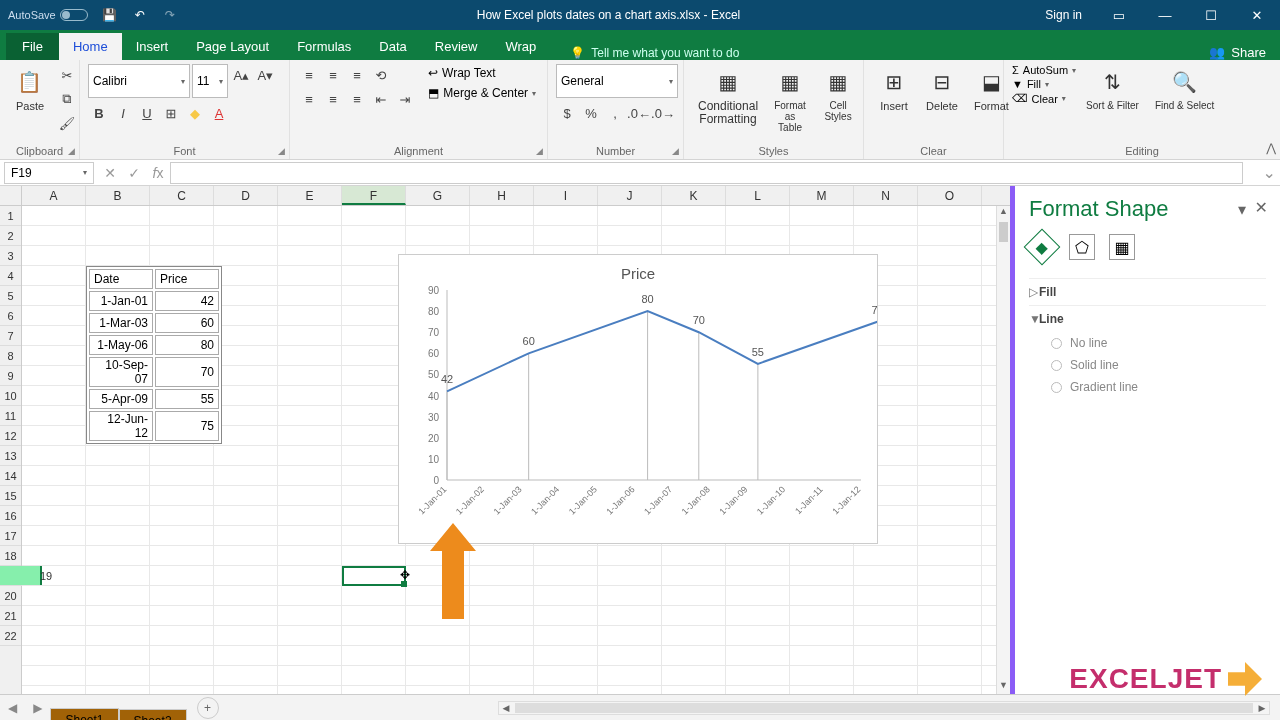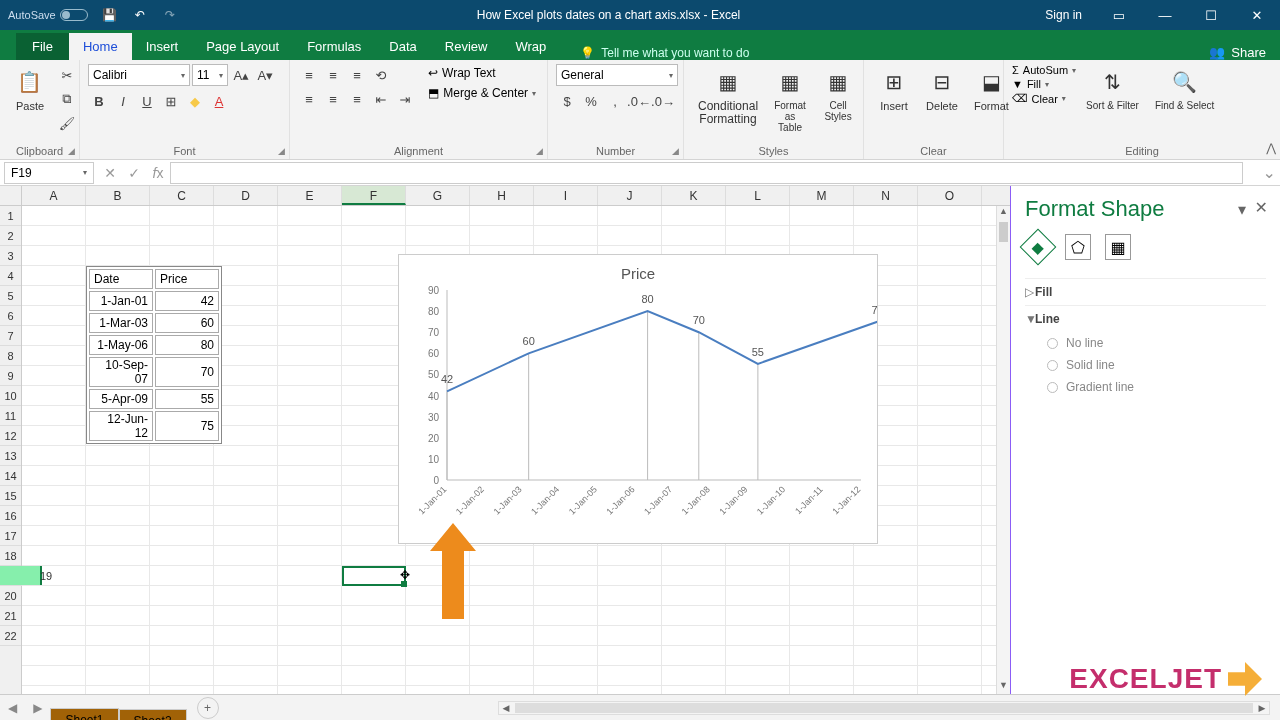--- a/index.html
+++ b/index.html
@@ -9,38 +9,38 @@
 .titlebar { height: 30px; background: #0c4a6e; display: flex; align-items: center; color: #fff; font-size: 12px; }
 .titlebar .qat { display: flex; align-items: center; padding: 0 8px; gap: 14px; }
 .autosave { color: #cde; font-size: 11px; display: flex; align-items: center; gap: 4px; }
 .autosave-toggle { width: 28px; height: 12px; border: 1px solid #9bc; border-radius: 7px; position: relative; }
 .autosave-toggle::after { content: ""; width: 8px; height: 8px; background: #9bc; border-radius: 50%; position: absolute; top: 1px; left: 1px; }
 .qat-icon { width: 16px; height: 16px; display: flex; align-items: center; justify-content: center; color: #fff; }
 .title-center { flex: 1; text-align: center; }
 .win-btn { width: 46px; height: 30px; display: flex; align-items: center; justify-content: center; color: #fff; font-size: 13px; }
 
 
-.ribbon-tabs { height: 30px; background: #0f7c41; display: flex; align-items: flex-end; padding-left: 16px; color: #fff; font-size: 13px; }
+.ribbon-tabs { height: 30px; background: #0f7c41; display: flex; align-items: flex-end; padding-left: 6px; color: #fff; font-size: 13px; }
 .ribbon-tab { padding: 6px 14px; cursor: pointer; }
 .ribbon-tab.active { background: #f3f3f3; color: #1d4ed8; }
 .ribbon-tab.file { background: #0a6133; padding: 6px 16px; }
 .tell-me { display: flex; align-items: center; gap: 6px; color: #cfe; margin-left: 20px; font-size: 12px; flex: 1; }
 .share { padding: 0 14px; display: flex; align-items: center; gap: 6px; }
 
 
 .ribbon { height: 100px; background: #f3f3f3; border-bottom: 1px solid #d4d4d4; display: flex; position: relative; }
 .ribbon-group { border-right: 1px solid #e1e1e1; padding: 4px 8px 2px; display: flex; flex-direction: column; justify-content: space-between; }
 .group-label { text-align: center; font-size: 11px; color: #666; margin-top: 2px; }
 .group-content { display: flex; gap: 4px; align-items: flex-start; flex: 1; }
 .big-btn { display: flex; flex-direction: column; align-items: center; justify-content: center; padding: 2px 6px; font-size: 11px; color: #333; gap: 2px; }
 .big-icon { width: 32px; height: 32px; display: flex; align-items: center; justify-content: center; font-size: 20px; }
 .small-row { display: flex; gap: 2px; }
 .small-stack { display: flex; flex-direction: column; gap: 2px; }
 .sm-btn { width: 22px; height: 22px; display: flex; align-items: center; justify-content: center; font-size: 13px; color: #444; }
-.font-select { height: 22px; border: 1px solid #bbb; background: #fff; font-size: 12px; padding: 1px 4px; display: flex; align-items: center; justify-content: space-between; }
+.font-select { height: 34px; border: 1px solid #bbb; background: #fff; font-size: 12px; padding: 1px 4px; display: flex; align-items: center; justify-content: space-between; }
 .font-name-box { width: 102px; }
 .font-size-box { width: 36px; }
 .dd-caret { font-size: 8px; color: #666; }
 .launcher { position: absolute; bottom: 3px; right: 4px; font-size: 9px; color: #888; }
 .collapse-ribbon { position: absolute; right: 4px; bottom: 4px; font-size: 12px; color: #666; }
 
 
 .formula-bar { height: 26px; border-bottom: 1px solid #d4d4d4; display: flex; align-items: center; background: #fff; }
 .name-box { width: 90px; height: 22px; border: 1px solid #ccc; margin: 0 4px; padding: 0 6px; font-size: 12px; display: flex; align-items: center; justify-content: space-between; }
 .fb-btn { width: 24px; text-align: center; color: #999; font-size: 14px; }
@@ -73,21 +73,21 @@
 
 
 .chart-box { position: absolute; left: 376px; top: 48px; width: 480px; height: 290px; border: 1px solid #ccc; background: #fff; }
 .chart-title { text-align: center; font-size: 15px; color: #555; margin-top: 10px; }
 .chart-svg { width: 100%; height: 250px; }
 
 
 .arrow-shape { position: absolute; left: 408px; top: 317px; width: 46px; height: 96px; }
 
 
-.format-pane { width: 270px; border-left: 1px solid #8b5cf6; background: #fff; padding: 10px 14px; position: relative; }
+.format-pane { width: 270px; border-left: 5px solid #8b5cf6; background: #fff; padding: 10px 14px; position: relative; }
 .fp-title { color: #0f7c41; font-size: 22px; font-weight: 300; }
 .fp-close { position: absolute; top: 12px; right: 12px; color: #666; }
 .fp-icons { display: flex; gap: 14px; margin: 12px 0 18px; }
 .fp-icon-wrap { width: 26px; height: 26px; border: 1px solid #999; display: flex; align-items: center; justify-content: center; }
 .fp-icon-wrap.active { border-color: #0f7c41; transform: rotate(45deg); }
 .fp-icon-wrap.active > span { transform: rotate(-45deg); color: #0f7c41; }
 .fp-section { font-size: 12px; color: #444; padding: 6px 0; border-top: 1px solid #eee; }
 .fp-section .tri { display: inline-block; width: 10px; color: #777; }
 .fp-radio { display: flex; align-items: center; gap: 8px; padding: 4px 0 4px 22px; font-size: 12px; color: #888; }
 .radio-dot { width: 11px; height: 11px; border: 1px solid #bbb; border-radius: 50%; }

